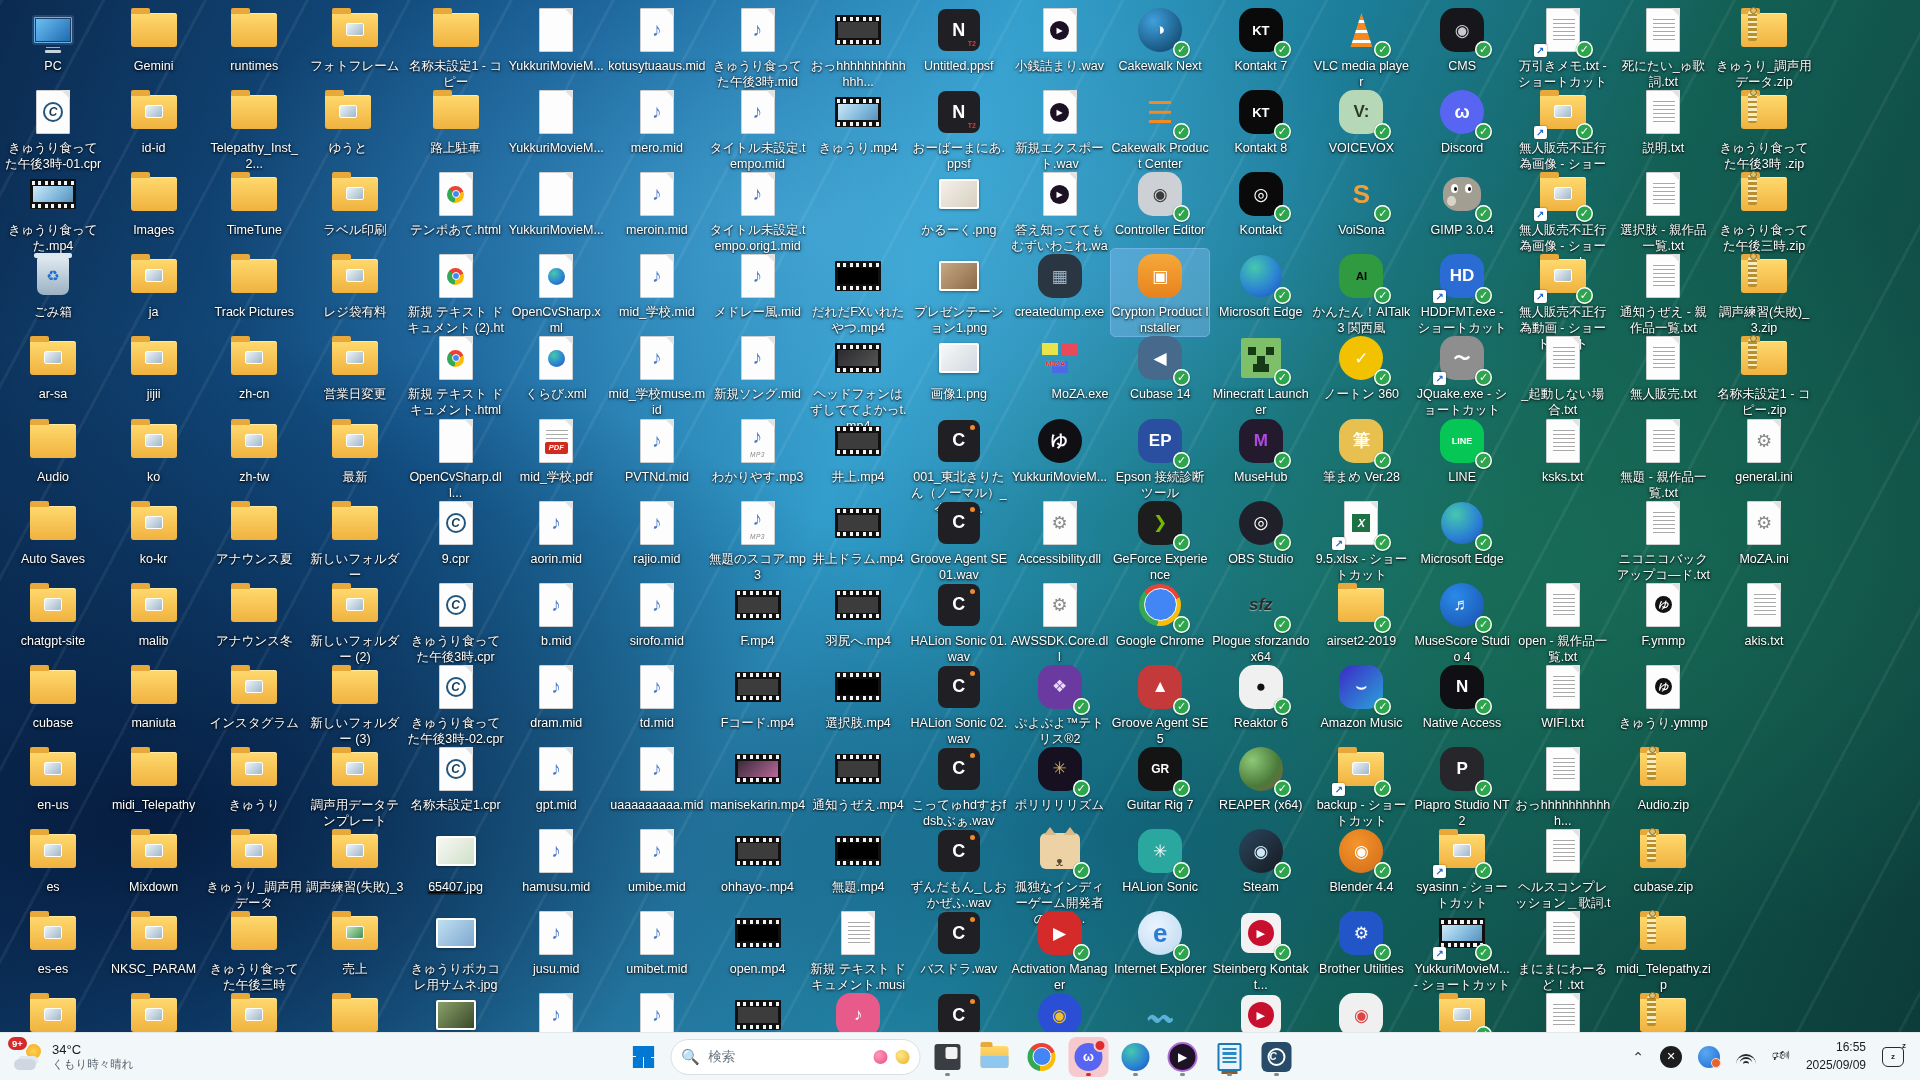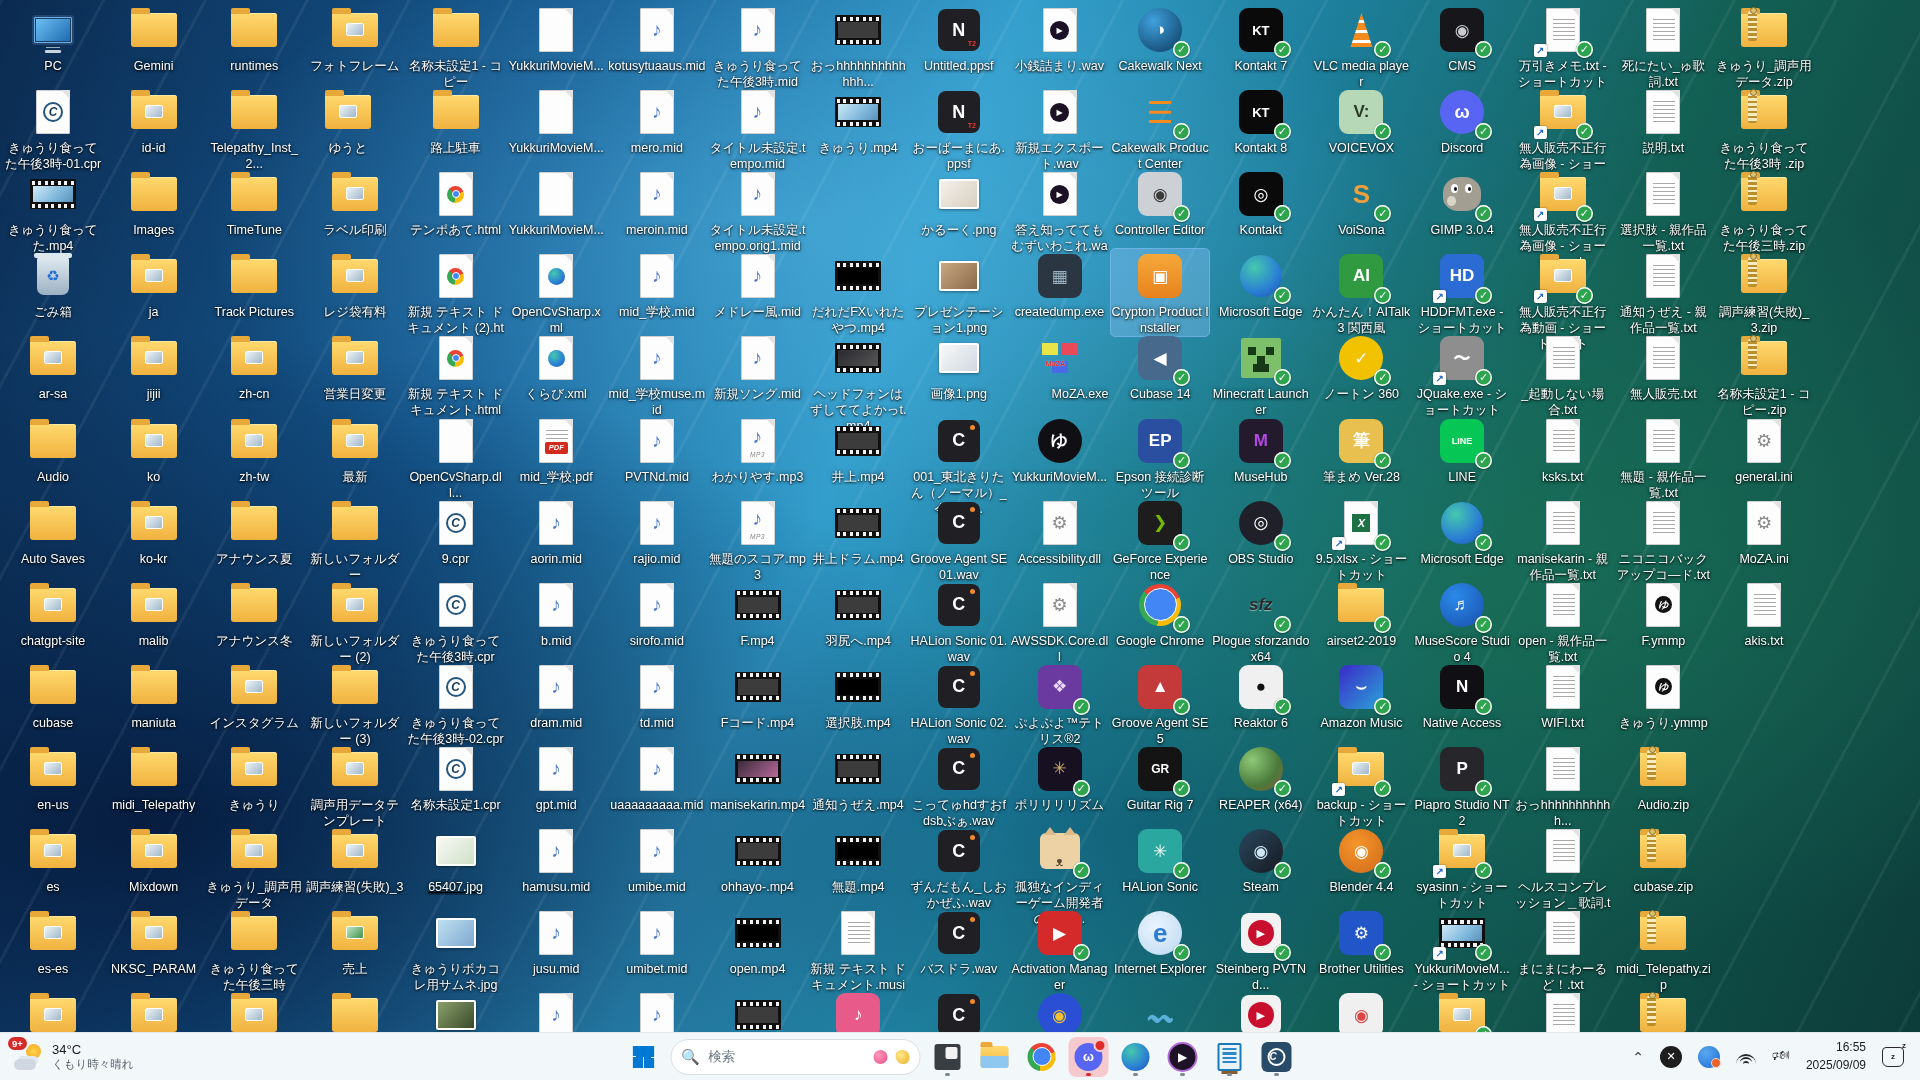--- a/index.html
+++ b/index.html
@@ -80,21 +80,21 @@
   .film::before,.film::after { content:""; position:absolute; left:2px; right:2px; height:4px;
     background:repeating-linear-gradient(90deg,#f2f2f2 0 3px,transparent 3px 6.5px); }
   .film::before { top:1.5px; } .film::after { bottom:1.5px; }
   .fc { position:absolute; left:3px; right:3px; top:7px; bottom:7px; background:#3c3c3c; }
   .fc.black { background:#000; }
   .fc.thumb { background:linear-gradient(135deg,#cfeaf8,#7fb8dc 60%,#5a8fb8); }
   .fc.pink { background:linear-gradient(135deg,#3a2a3a,#b86a9a); }
   .fc.dark { background:linear-gradient(135deg,#2a2a30,#555); }
 
   .appsq { display:flex; align-items:center; justify-content:center; width:44px; height:44px;
-    border-radius:9px; font-weight:bold; }
+    border-radius:15px; font-weight:bold; }
   .appsq.circle { border-radius:50%; }
   .darksq { width:42px; height:42px; border-radius:8px; background:#202024; color:#fff;
     display:flex; align-items:center; justify-content:center; font-weight:bold; position:relative; }
   .nt2 { position:absolute; right:4px; bottom:4px; color:#e33; font-size:7px; }
   .cdot { position:absolute; right:5px; top:5px; width:5px; height:5px; border-radius:50%;
     background:#f08a2a; }
 
   .pcmon { position:relative; width:42px; height:30px; border-radius:3px; background:#1d3f66;
     border:2.5px solid #23476e; box-shadow:inset 0 0 0 1px #6ab0e8; }
   .pcmon i { position:absolute; inset:2px; display:block;
@@ -704,21 +704,21 @@
       </div>
       <div class="cell" style="left: 1211.8px; top: 249.3px;">
         <div class="icw">
           <span class="miniedge" style="width:42px;height:42px"></span>
           <span class="chk">✓</span>
         </div>
         <div class="lbl">Microsoft Edge</div>
       </div>
       <div class="cell" style="left: 1312.45px; top: 249.3px;">
         <div class="icw">
-          <span class="appsq " style="background:#2f9a3f;color:#ffffff;font-size:17px">AI</span>
+          <span class="appsq " style="background:#2f9a3f;color:#000000;font-size:11px">AI</span>
           <span class="chk">✓</span>
         </div>
         <div class="lbl">かんたん！AITalk 3 関西風</div>
       </div>
       <div class="cell" style="left: 1413.1px; top: 249.3px;">
         <div class="icw">
           <span class="appsq " style="background:#2a6bd4;color:#fff;font-size:17px">HD</span>
           <span class="chk">✓</span>
           <span class="sc">↗</span>
         </div>
@@ -1126,28 +1126,20 @@
         </div>
         <div class="lbl">9.5.xlsx - ショートカット</div>
       </div>
       <div class="cell" style="left: 1413.1px; top: 495.6px;">
         <div class="icw">
           <span class="miniedge" style="width:42px;height:42px"></span>
           <span class="chk">✓</span>
         </div>
         <div class="lbl">Microsoft Edge</div>
       </div>
-      <div class="cell" style="left: 1513.75px; top: 495.6px;">
-        <div class="icw">
-          <span class="page">
-            <i class="tlines"></i>
-          </span>
-        </div>
-        <div class="lbl">manisekarin - 親作品一覧.txt</div>
-      </div>
       <div class="cell" style="left: 1614.4px; top: 495.6px;">
         <div class="icw">
           <span class="page">
             <i class="tlines"></i>
           </span>
         </div>
         <div class="lbl">ニコニコバックアップコ―ド.txt</div>
       </div>
       <div class="cell" style="left: 1715.05px; top: 495.6px;">
         <div class="icw">
@@ -1764,21 +1756,21 @@
         </div>
         <div class="lbl">Internet Explorer</div>
       </div>
       <div class="cell" style="left: 1211.8px; top: 906.1px;">
         <div class="icw">
           <span class="steinb">
             <i>▶</i>
           </span>
           <span class="chk">✓</span>
         </div>
-        <div class="lbl">Steinberg PVTNd...</div>
+        <div class="lbl">Steinberg Kontakt...</div>
       </div>
       <div class="cell" style="left: 1312.45px; top: 906.1px;">
         <div class="icw">
           <span class="appsq " style="background:#2255c8;color:#fff;font-size:17px">⚙</span>
           <span class="chk">✓</span>
         </div>
         <div class="lbl">Brother Utilities</div>
       </div>
       <div class="cell" style="left: 1413.1px; top: 906.1px;">
         <div class="icw">

